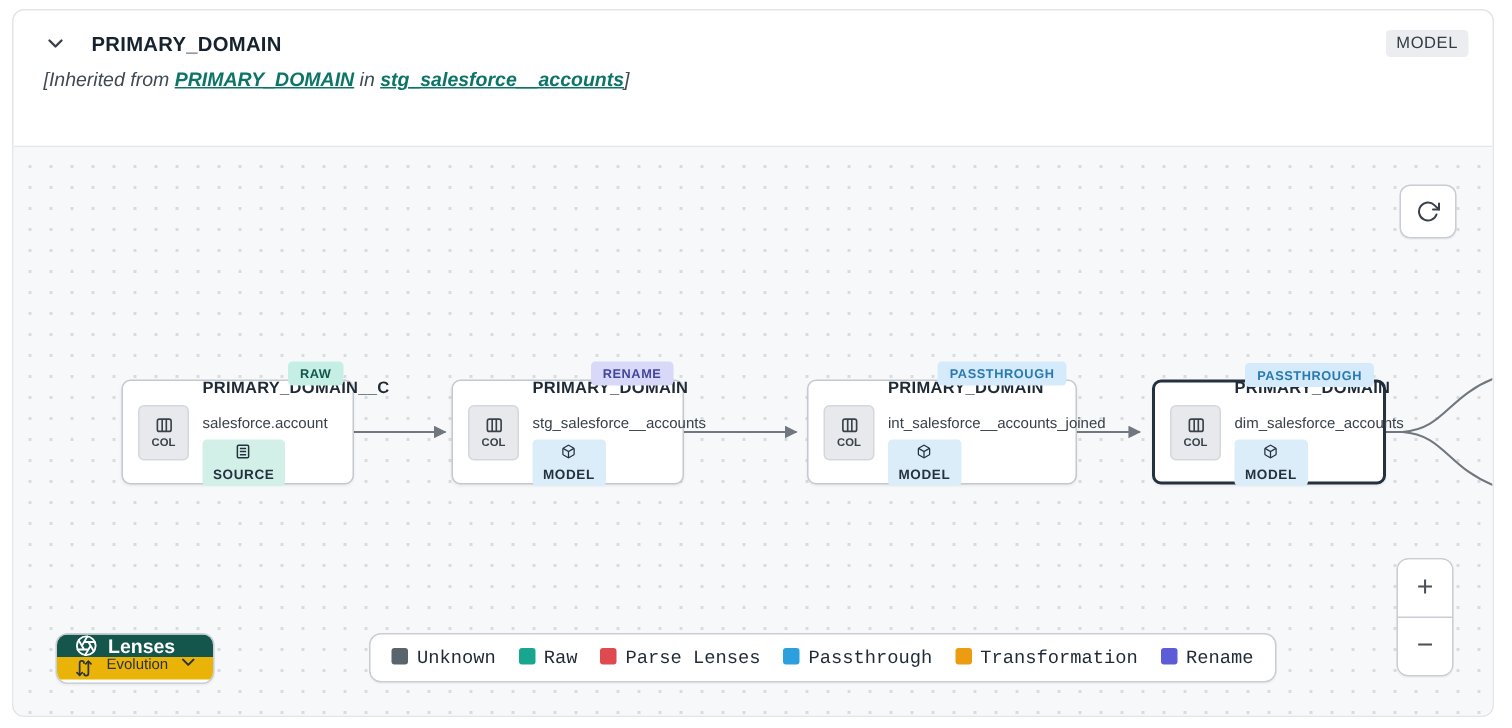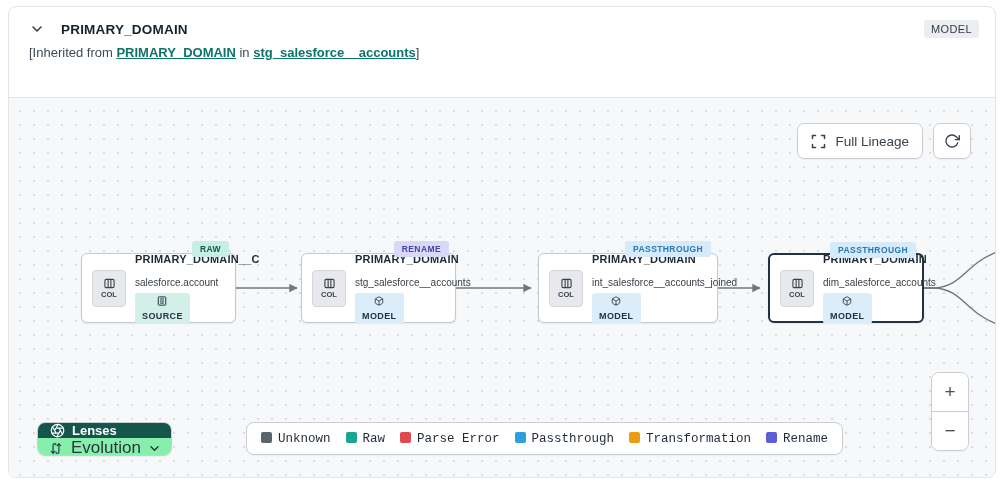--- a/index.html
+++ b/index.html
@@ -11,21 +11,21 @@
   
   .hdr { position:absolute; top:0; left:0; right:0; height:90px; padding:13px 16px 0 20px; }
   .hdr-row { display:flex; align-items:center; }
   .chev-btn { background:none; border:none; cursor:pointer; padding:2px; display:flex; color:#39424b; }
   .hdr-title { margin-left:16px; font-size:13.5px; font-weight:700; color:#16232e; letter-spacing:.2px; }
   .hdr-spacer { flex:1; }
   .type-pill { background:#ebedf0; color:#333b44; font-size:11px; font-weight:500;
                padding:3px 7px; border-radius:3px; letter-spacing:.4px; }
   .desc { margin-top:9px; font-style:italic; font-size:13px; color:#1b2733; }
   .desc code { font-family:"DejaVu Sans Mono",monospace; font-weight:700; font-size:12px; }
-  .inherited { margin-top:7px; font-size:13px; color:#3f4a54; }
+  .inherited { margin-top:7px; font-style:italic; font-size:13px; color:#3f4a54; }
   .inherited a { color:#0d7468; font-weight:600; cursor:pointer; text-decoration:underline; }
 
   
   .canvas { position:absolute; top:90px; left:0; right:0; bottom:0;
             border-top:1px solid #e2e5e9; border-radius:0 0 8px 8px; overflow:hidden;
             background-color:#f7f8f9;
             background-image:radial-gradient(#d9dcdf 1px, transparent 1.2px);
             background-size:14px 14px; background-position:4px 6px; }
 
   .edges { position:absolute; inset:0; pointer-events:none; }
@@ -53,22 +53,22 @@
   .type-badge { display:inline-flex; align-items:center; gap:5px; margin-top:5px; align-self:flex-start;
                 font-size:9px; font-weight:700; color:#243240; letter-spacing:.4px;
                 padding:3px 7px; border-radius:3px;flex-direction:column; }
 
   
   .lens-ctl { position:absolute; left:28px; bottom:21px; display:flex; height:34px;
               border:1px solid #c9ced4; border-radius:8px; background:#fff; overflow:hidden;
               box-shadow:0 1px 1px rgba(16,24,40,.04);flex-direction:column; }
   .lens-seg { display:flex; align-items:center; gap:7px; padding:0 12px; color:#fff;
               font-size:13px; font-weight:600; cursor:pointer; }
-  .lens-pick { display:flex; align-items:center; gap:8px; padding:0 11px; font-size:17px;
-               color:#2b343c; cursor:pointer; background:#86efac; border:none; font-family:inherit; }
+  .lens-pick { display:flex; gap:8px; padding:0 11px; font-size:10px;
+               color:#2b343c; cursor:pointer; background:#eab308; border:none; font-family:inherit; }
 
   
   .legend { position:absolute; left:237px; bottom:22px; display:flex; align-items:center; gap:15px;
             height:33px; padding:0 14px; background:#fff; border:1px solid #c9ced4; border-radius:8px;
             box-shadow:0 1px 1px rgba(16,24,40,.04); }
   .lg-item { display:flex; align-items:flex-start; gap:6px; font-size:12.5px; color:#1f2a36; white-space:nowrap;font-family:Liberation Mono, monospace; }
   .lg-swatch { width:11px; height:11px; border-radius:2px; display:inline-block; }
 
   
   .zoom-ctl { position:absolute; right:26px; bottom:26px; width:38px; background:#fff;
@@ -110,28 +110,20 @@
         </marker>
       </defs>
       <line x1="227" y1="190" x2="288" y2="190" stroke="#70777e" stroke-width="1.4" marker-end="url(#arrow)"></line>
       <line x1="447" y1="190" x2="522" y2="190" stroke="#70777e" stroke-width="1.4" marker-end="url(#arrow)"></line>
       <line x1="709" y1="190" x2="751" y2="190" stroke="#70777e" stroke-width="1.4" marker-end="url(#arrow)"></line>
       <path d="M914 190 H926 C954 188 956 166 988 154" fill="none" stroke="#70777e" stroke-width="1.4"></path>
       <path d="M914 190 H926 C954 192 956 214 988 226" fill="none" stroke="#70777e" stroke-width="1.4"></path>
     </svg>
 
     <div class="tr-controls">
-      <button class="btn">
-        <span>
-          <svg width="15" height="15" viewBox="0 0 15 15" fill="none" stroke="#39424b" stroke-width="1.5" stroke-linecap="round">
-            <path d="M1.5 4.5v-3h3M10.5 1.5h3v3M13.5 10.5v3h-3M4.5 13.5h-3v-3"></path>
-          </svg>
-        </span>
-        <span>Full Lineage</span>
-      </button>
       <button class="btn icon-only">
         <span>
           <svg width="16" height="16" viewBox="0 0 24 24" fill="none" stroke="#39424b" stroke-width="2" stroke-linecap="round" stroke-linejoin="round">
             <path d="M23 4v6h-6"></path>
               <path d="M20.49 15a9 9 0 1 1-2.12-9.36L23 10"></path>
           </svg>
         </span>
       </button>
     </div>
 
@@ -255,21 +247,21 @@
       <span class="lg-item">
           <span class="lg-swatch" style="background-color: rgb(90, 100, 108);"></span>
           <span>Unknown</span>
         </span>
       <span class="lg-item">
           <span class="lg-swatch" style="background-color: rgb(24, 166, 144);"></span>
           <span>Raw</span>
         </span>
       <span class="lg-item">
           <span class="lg-swatch" style="background-color: rgb(222, 74, 80);"></span>
-          <span>Parse Error</span>
+          <span>Parse Lenses</span>
         </span>
       <span class="lg-item">
           <span class="lg-swatch" style="background-color: rgb(43, 160, 221);"></span>
           <span>Passthrough</span>
         </span>
       <span class="lg-item">
           <span class="lg-swatch" style="background-color: rgb(236, 156, 16);"></span>
           <span>Transformation</span>
         </span>
       <span class="lg-item">

